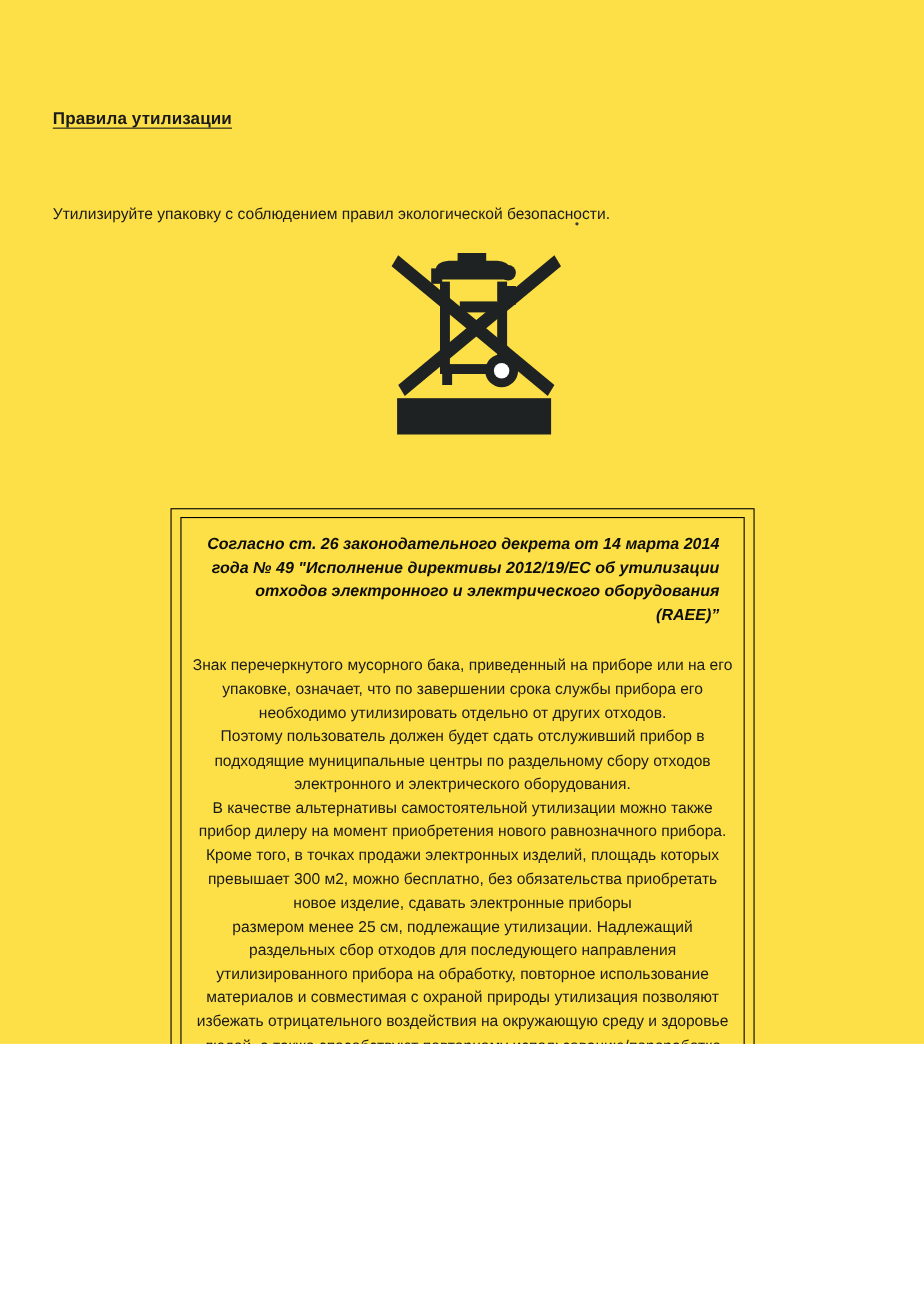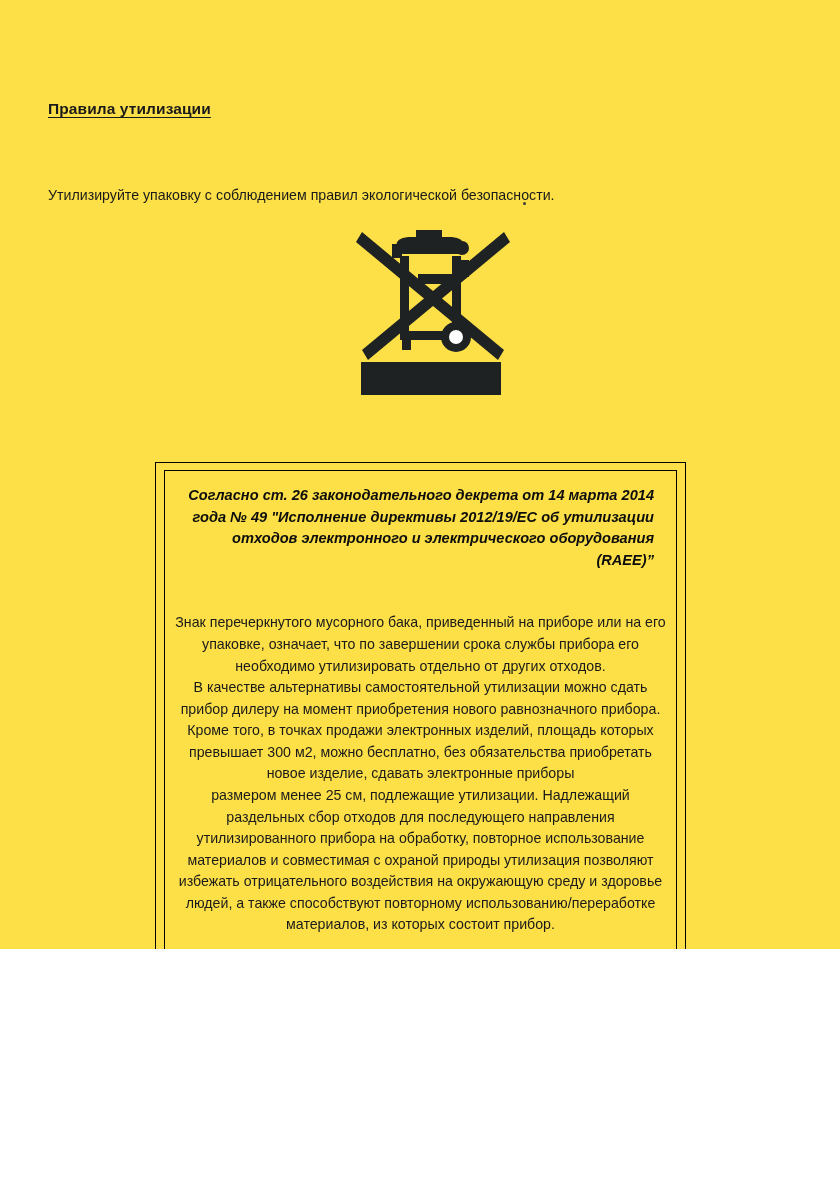--- a/index.html
+++ b/index.html
@@ -112,21 +112,21 @@
     padding: 0 10px;
   }
   .notice-para {
     margin: 0;
     font-size: 14.2px;
     line-height: 1.52;
     text-align: center;
     color: #1a1a1a;
   }
   .notice-para.first-para {
-    margin-top: 41px;
+    margin-top: 24px;
   }
 </style>
 </head>
 <body>
 
 <div class="page">
 
   <div class="doc-heading">Правила утилизации</div>
 
   <div class="doc-intro">Утилизируйте упаковку с соблюдением правил экологической безопасности.</div>
@@ -166,20 +166,21 @@
     <div class="weee-bar"></div>
   </div>
 
   <div class="stray-dot"></div>
 
   <div class="notice-outer">
     <div class="notice-inner">
       <p class="notice-title">Согласно ст. 26 законодательного декрета от 14 марта 2014 года № 49 "Исполнение директивы 2012/19/ЕС об утилизации отходов электронного и электрического оборудования (RAEE)”</p>
       <div class="notice-body">
         <p class="notice-para first-para">Знак перечеркнутого мусорного бака, приведенный на приборе или на его упаковке, означает, что по завершении срока службы прибора его необходимо утилизировать отдельно от других отходов.</p>
-        <p class="notice-para">В качестве альтернативы самостоятельной утилизации можно сдать прибор дилеру на момент приобретения нового равнозначного прибора.</p>
+        <p class="notice-para">Поэтому пользователь должен будет сдать отслуживший прибор в подходящие муниципальные центры по раздельному сбору отходов электронного и электрического оборудования.</p>
+        <p class="notice-para">В качестве альтернативы самостоятельной утилизации можно также прибор дилеру на момент приобретения нового равнозначного прибора.</p>
         <p class="notice-para">Кроме того, в точках продажи электронных изделий, площадь которых превышает 300 м2, можно бесплатно, без обязательства приобретать новое изделие, сдавать электронные приборы</p>
         <p class="notice-para">размером менее 25 см, подлежащие утилизации. Надлежащий раздельных сбор отходов для последующего направления утилизированного прибора на обработку, повторное использование материалов и совместимая с охраной природы утилизация позволяют избежать отрицательного воздействия на окружающую среду и здоровье людей, а также способствуют повторному использованию/переработке материалов, из которых состоит прибор.</p>
       </div>
     </div>
   </div>
 
 </div>
 
 </body></html>

